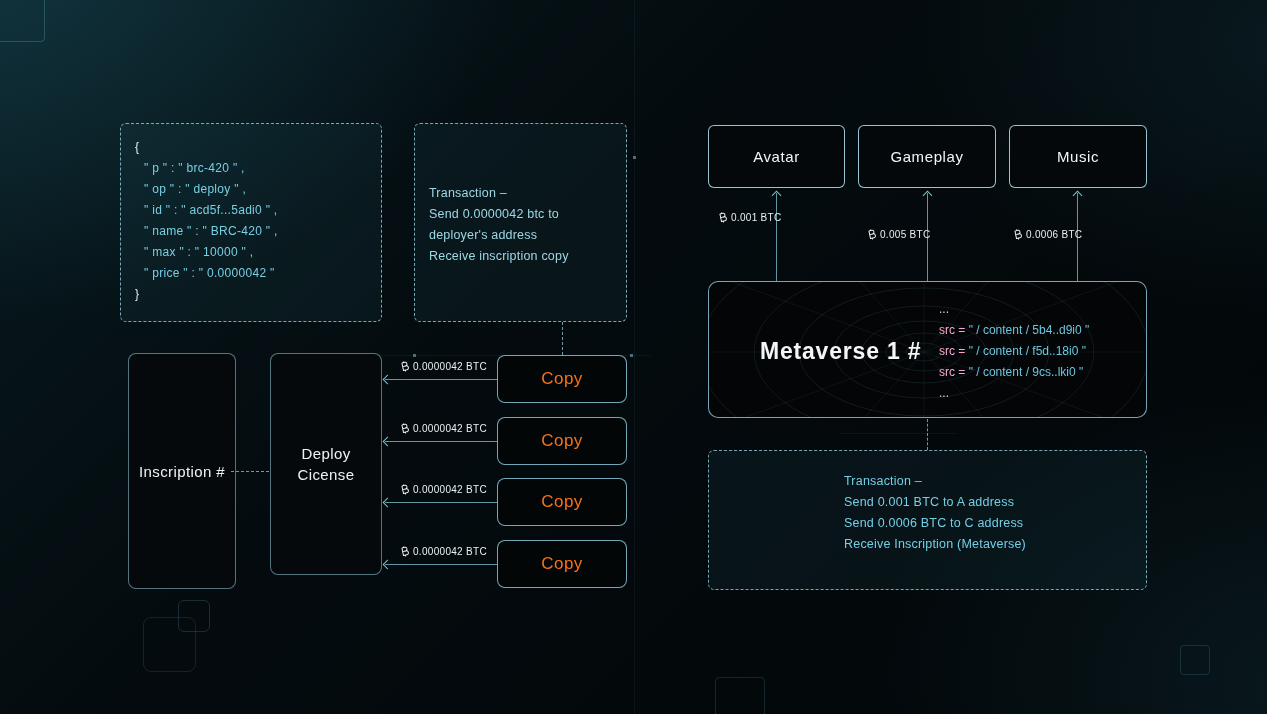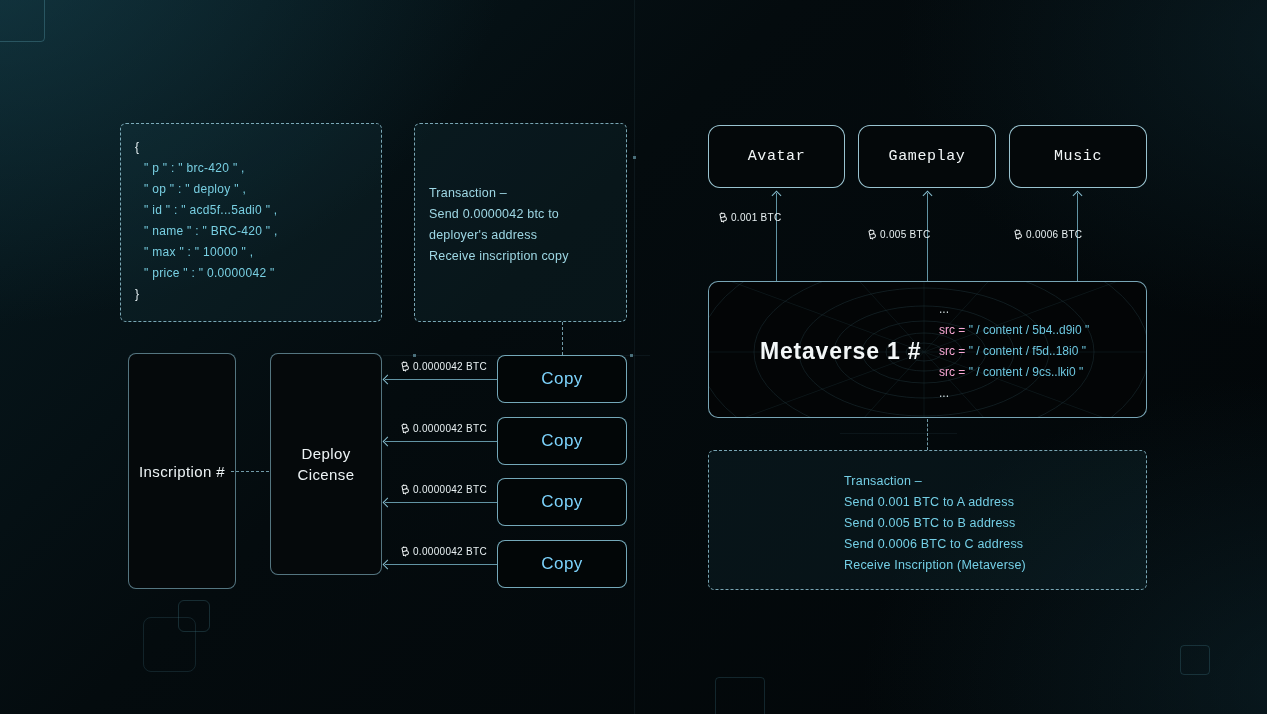--- a/index.html
+++ b/index.html
@@ -13,36 +13,36 @@
       linear-gradient(135deg,#071a20 0%,#040b0e 40%,#020608 100%);
   }
   .abs{position:absolute;}
   
   .box-dashed{
     border:1px dashed rgba(160,215,232,0.75);border-radius:6px;
     background:rgba(34,80,94,0.16);box-sizing:border-box;
   }
   
   .cat-box{
-    border:1px solid rgba(170,216,230,0.9);border-radius:12px;background:#04080a;
+    border:1px solid rgba(170,216,230,0.9);border-radius:6px;background:#04080a;
     display:flex;align-items:center;justify-content:center;color:#f2f6f7;
-    font-size:15px;letter-spacing:0.6px;box-sizing:border-box;font-family:Liberation Mono, monospace;
+    font-size:15px;letter-spacing:0.6px;box-sizing:border-box;
   }
   .node-box{
     border:1px solid rgba(150,205,225,0.55);border-radius:8px;background:#05090b;
     display:flex;align-items:center;justify-content:center;color:#eef4f6;
     font-size:15px;letter-spacing:0.4px;box-sizing:border-box;text-align:center;
   }
   .mv-box{
     border:1px solid rgba(150,205,225,0.8);border-radius:10px;background:#030506;
     overflow:hidden;box-sizing:border-box;
   }
   .copy-btn{
     position:absolute;border:1px solid rgba(136,198,216,0.85);border-radius:8px;
-    background:#020607;color:#7dd3fc;font-size:17px;letter-spacing:0.5px;
+    background:#020607;color:#f97316;font-size:17px;letter-spacing:0.5px;
     display:flex;align-items:center;justify-content:center;font-family:inherit;
     box-sizing:border-box;cursor:pointer;
   }
   
   .vline{position:absolute;width:1px;background:rgba(130,195,215,0.75);}
   .hline{position:absolute;height:1px;background:rgba(130,195,215,0.75);}
   .dashv{position:absolute;width:0;border-left:1px dashed rgba(160,215,232,0.7);}
   .dashh{position:absolute;height:0;border-top:1px dashed rgba(160,215,232,0.7);}
   .chev-up{position:absolute;width:6px;height:6px;border-left:1px solid rgba(150,210,228,0.9);border-top:1px solid rgba(150,210,228,0.9);transform:rotate(45deg);}
   .chev-left{position:absolute;width:6px;height:6px;border-left:1px solid rgba(150,210,228,0.9);border-bottom:1px solid rgba(150,210,228,0.9);transform:rotate(45deg);}
@@ -168,21 +168,20 @@
       <div class="src-line"><span class="src-prefix">src = </span><span class="src-val">" / content / 9cs..lki0 "</span></div>
       <div class="dots">...</div>
     </div>
   </div>
 
   <div class="dashv" style="left:927px;top:419px;height:31px;"></div>
 
   <div class="abs box-dashed" style="left:708px;top:450px;width:439px;height:140px;padding:20px 8px 0 135px;">
     <div class="tx2-line">Transaction –</div>
     <div class="tx2-line">Send 0.001 BTC to A address</div>
-    <div class="tx2-line">Send 0.005 BTC to B address</div>
     <div class="tx2-line">Send 0.0006 BTC to C address</div>
     <div class="tx2-line">Receive Inscription (Metaverse)</div>
   </div>
 
   <div class="abs node-box" style="left:128px;top:353px;width:108px;height:236px;">
     <span>Inscription #</span>
   </div>
   <div class="dashh" style="left:231px;top:471px;width:38px;"></div>
   <div class="abs node-box" style="left:270px;top:353px;width:112px;height:222px;flex-direction:column;line-height:21px;">
     <span>Deploy</span>

